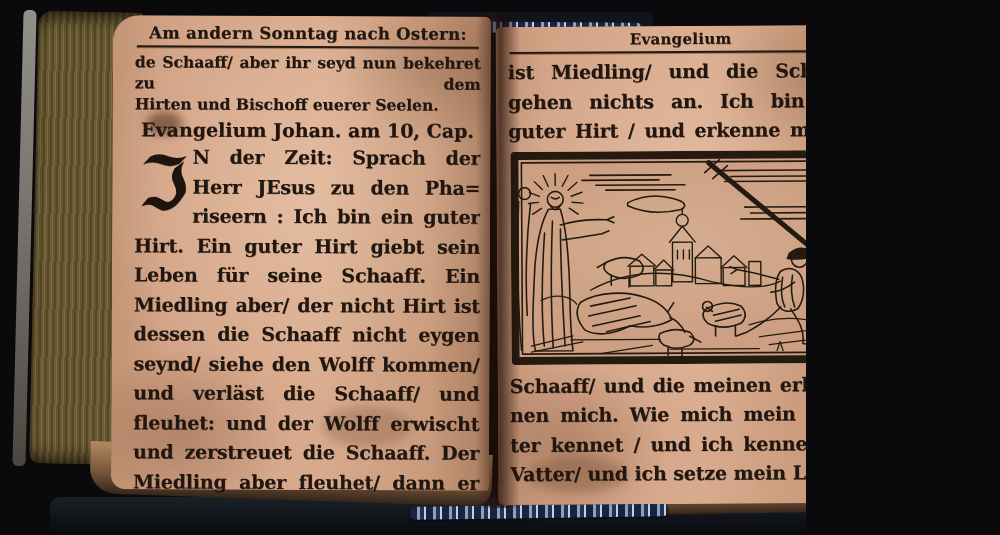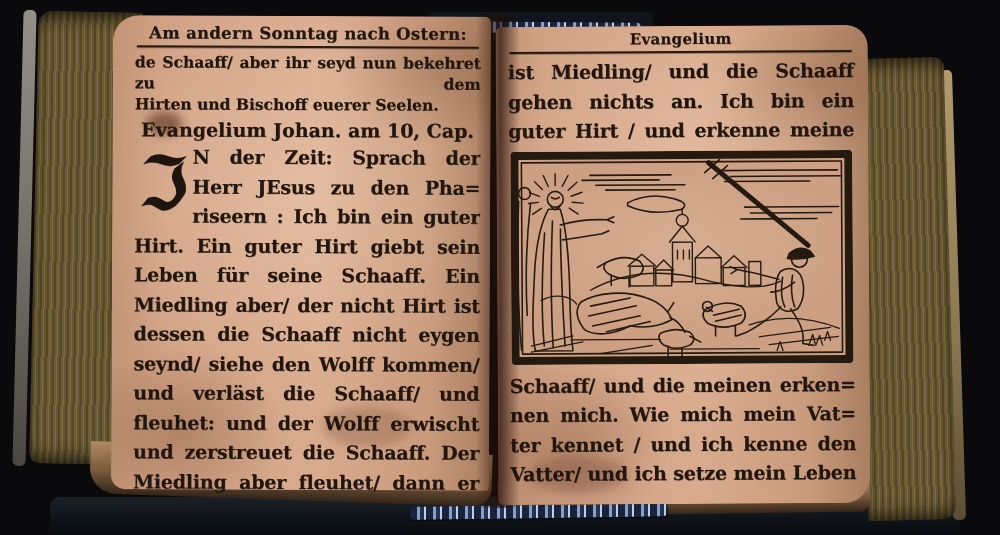--- a/index.html
+++ b/index.html
@@ -1,16 +1,16 @@
 <!DOCTYPE html>
 <html><head>
 <meta charset="utf-8">
 <style>
   html,body{margin:0;padding:0;background:#0a0a0c;}
-  .scene{position:relative;width:1000px;height:535px;overflow:hidden;background:#0a0a0c;
+  .scene{position:relative;width:806px;height:535px;overflow:hidden;background:#0a0a0c;
          font-family:"DejaVu Serif", serif;}
 
   
   .cover-bottom{position:absolute;left:50px;top:497px;width:910px;height:38px;
     background:linear-gradient(180deg,#1b2027,#10141a 55%,#070a0e);border-radius:10px;}
   .spine-top{position:absolute;left:428px;top:12px;width:225px;height:18px;background:#10151c;border-radius:4px;}
   .headband{position:absolute;height:11px;border-radius:5px;
     background:repeating-linear-gradient(90deg,#18243f 0 7px,#8aa0c2 7px 10px,#223252 10px 14px,#c3cfe0 14px 16px);
     box-shadow:0 1px 2px rgba(0,0,0,.8);}
   .headband.top{left:438px;top:22px;width:204px;transform:rotate(.4deg);}

